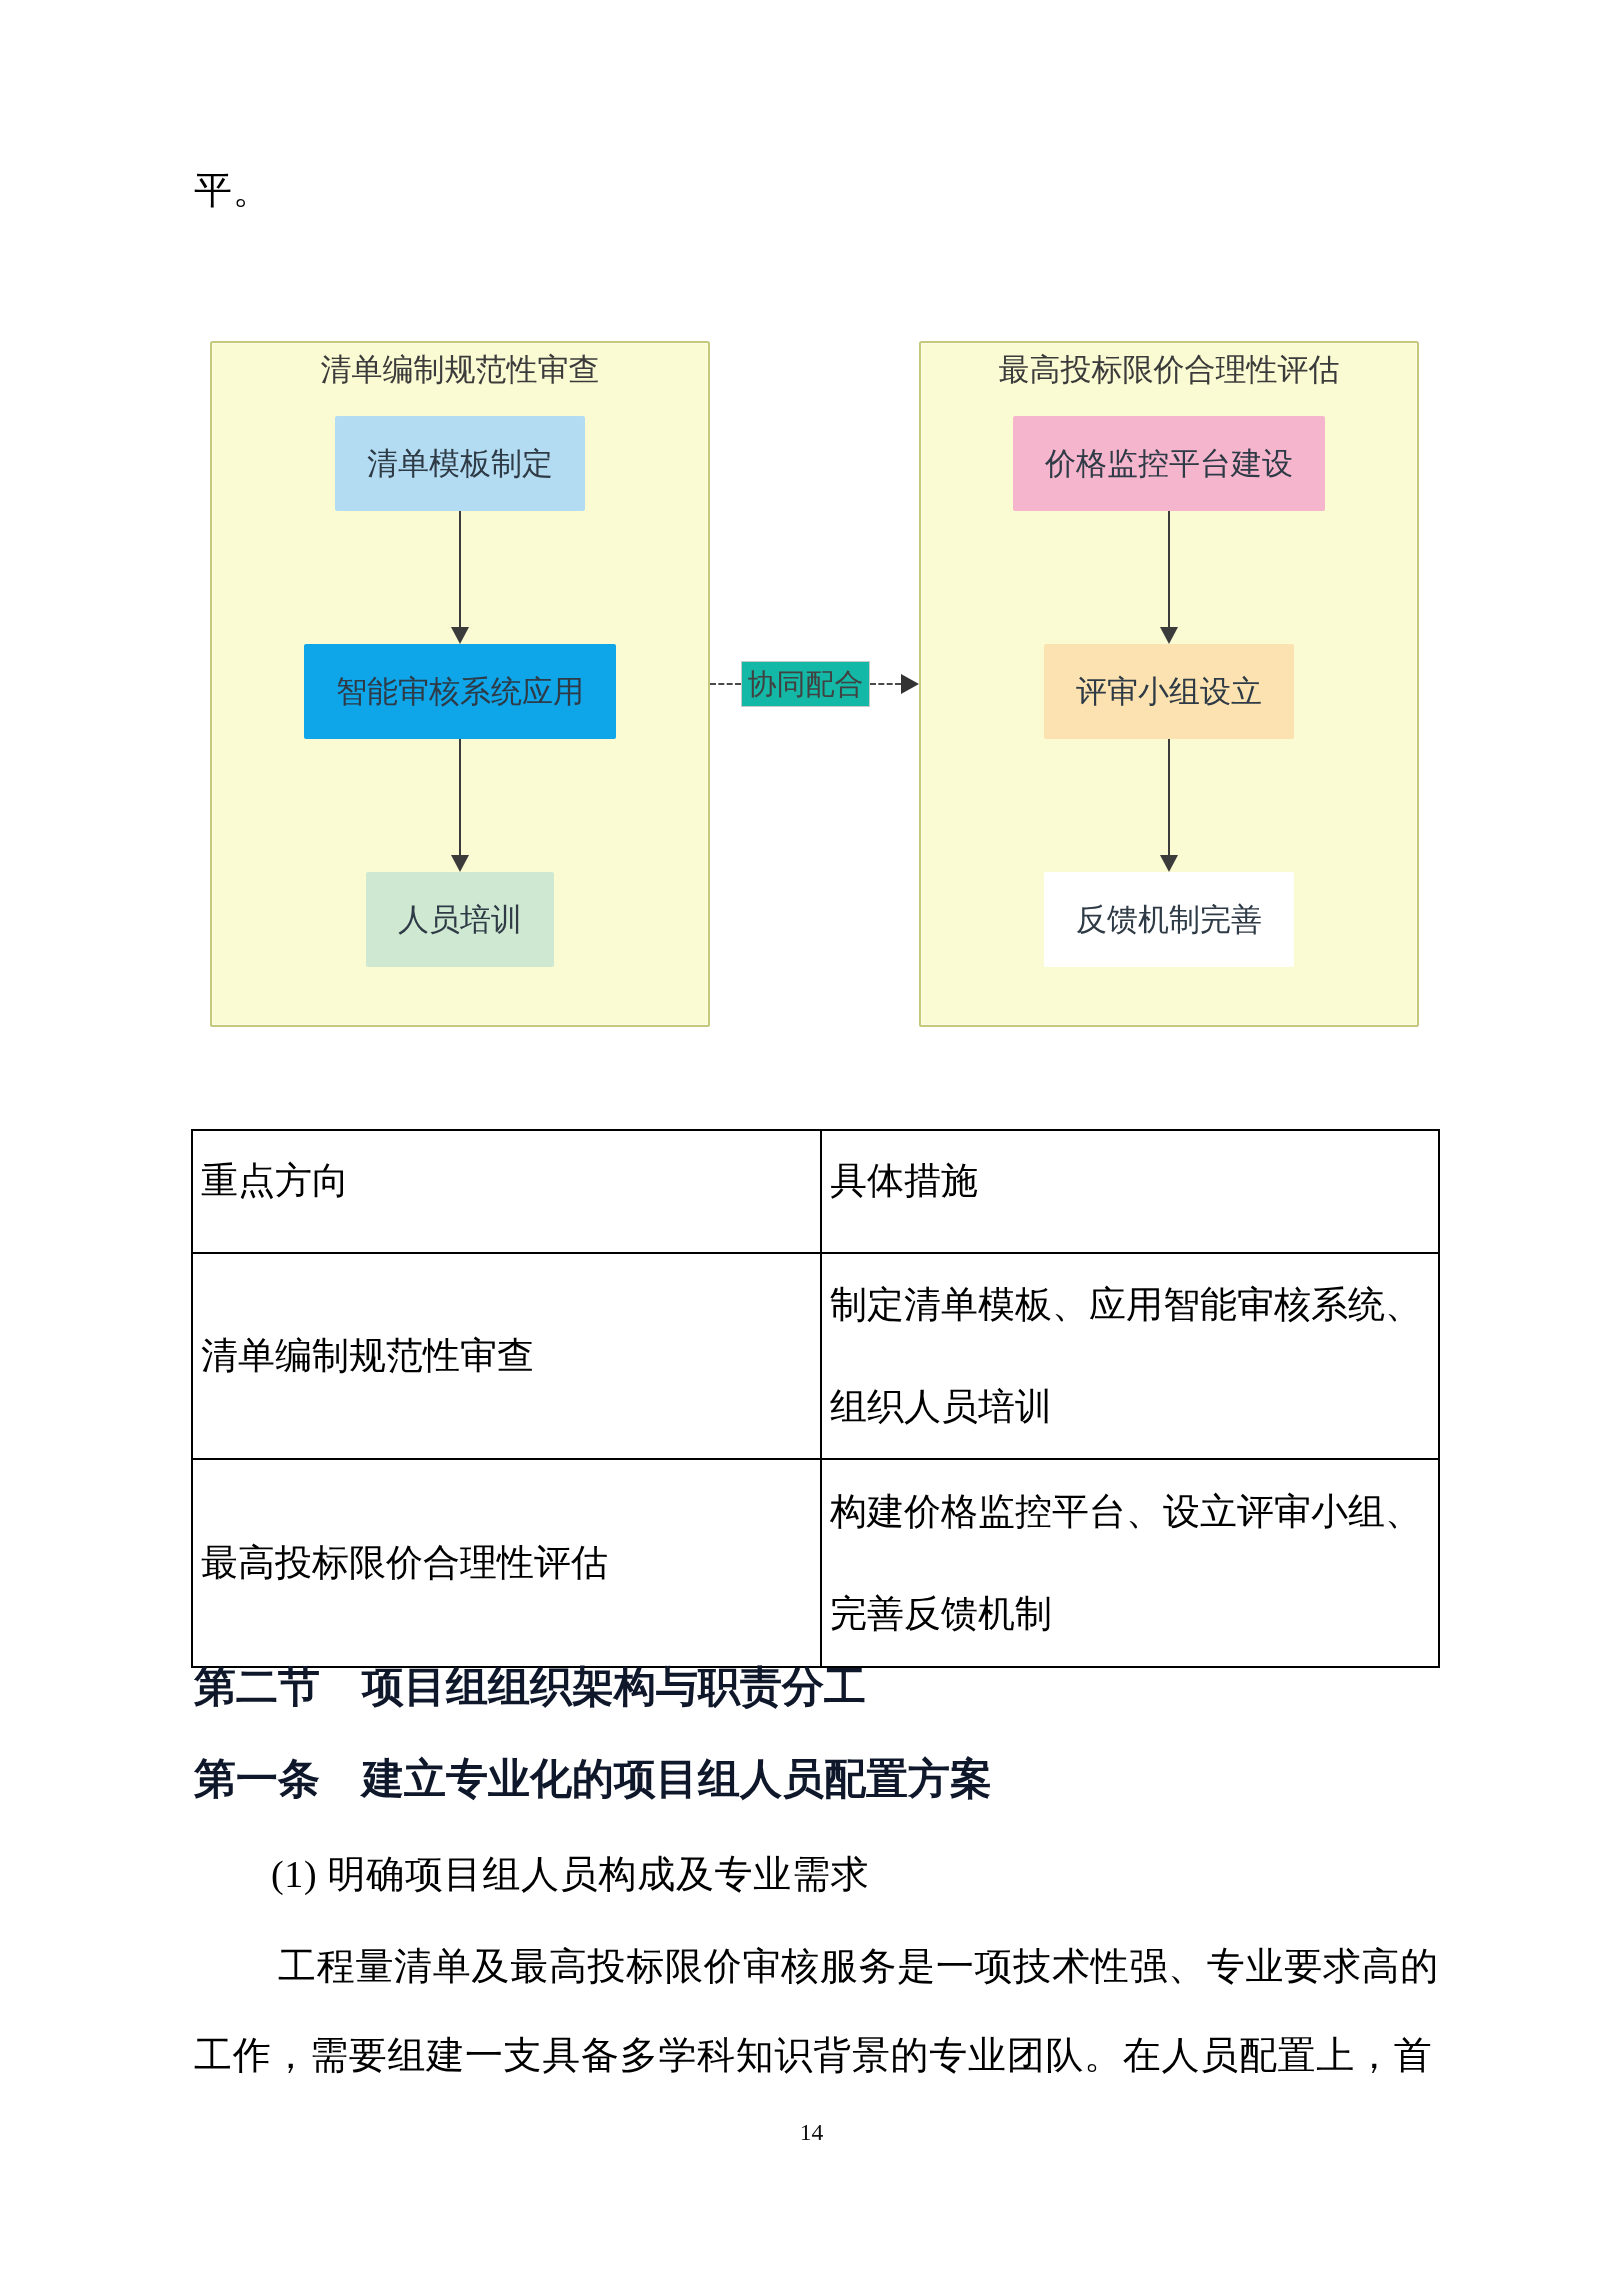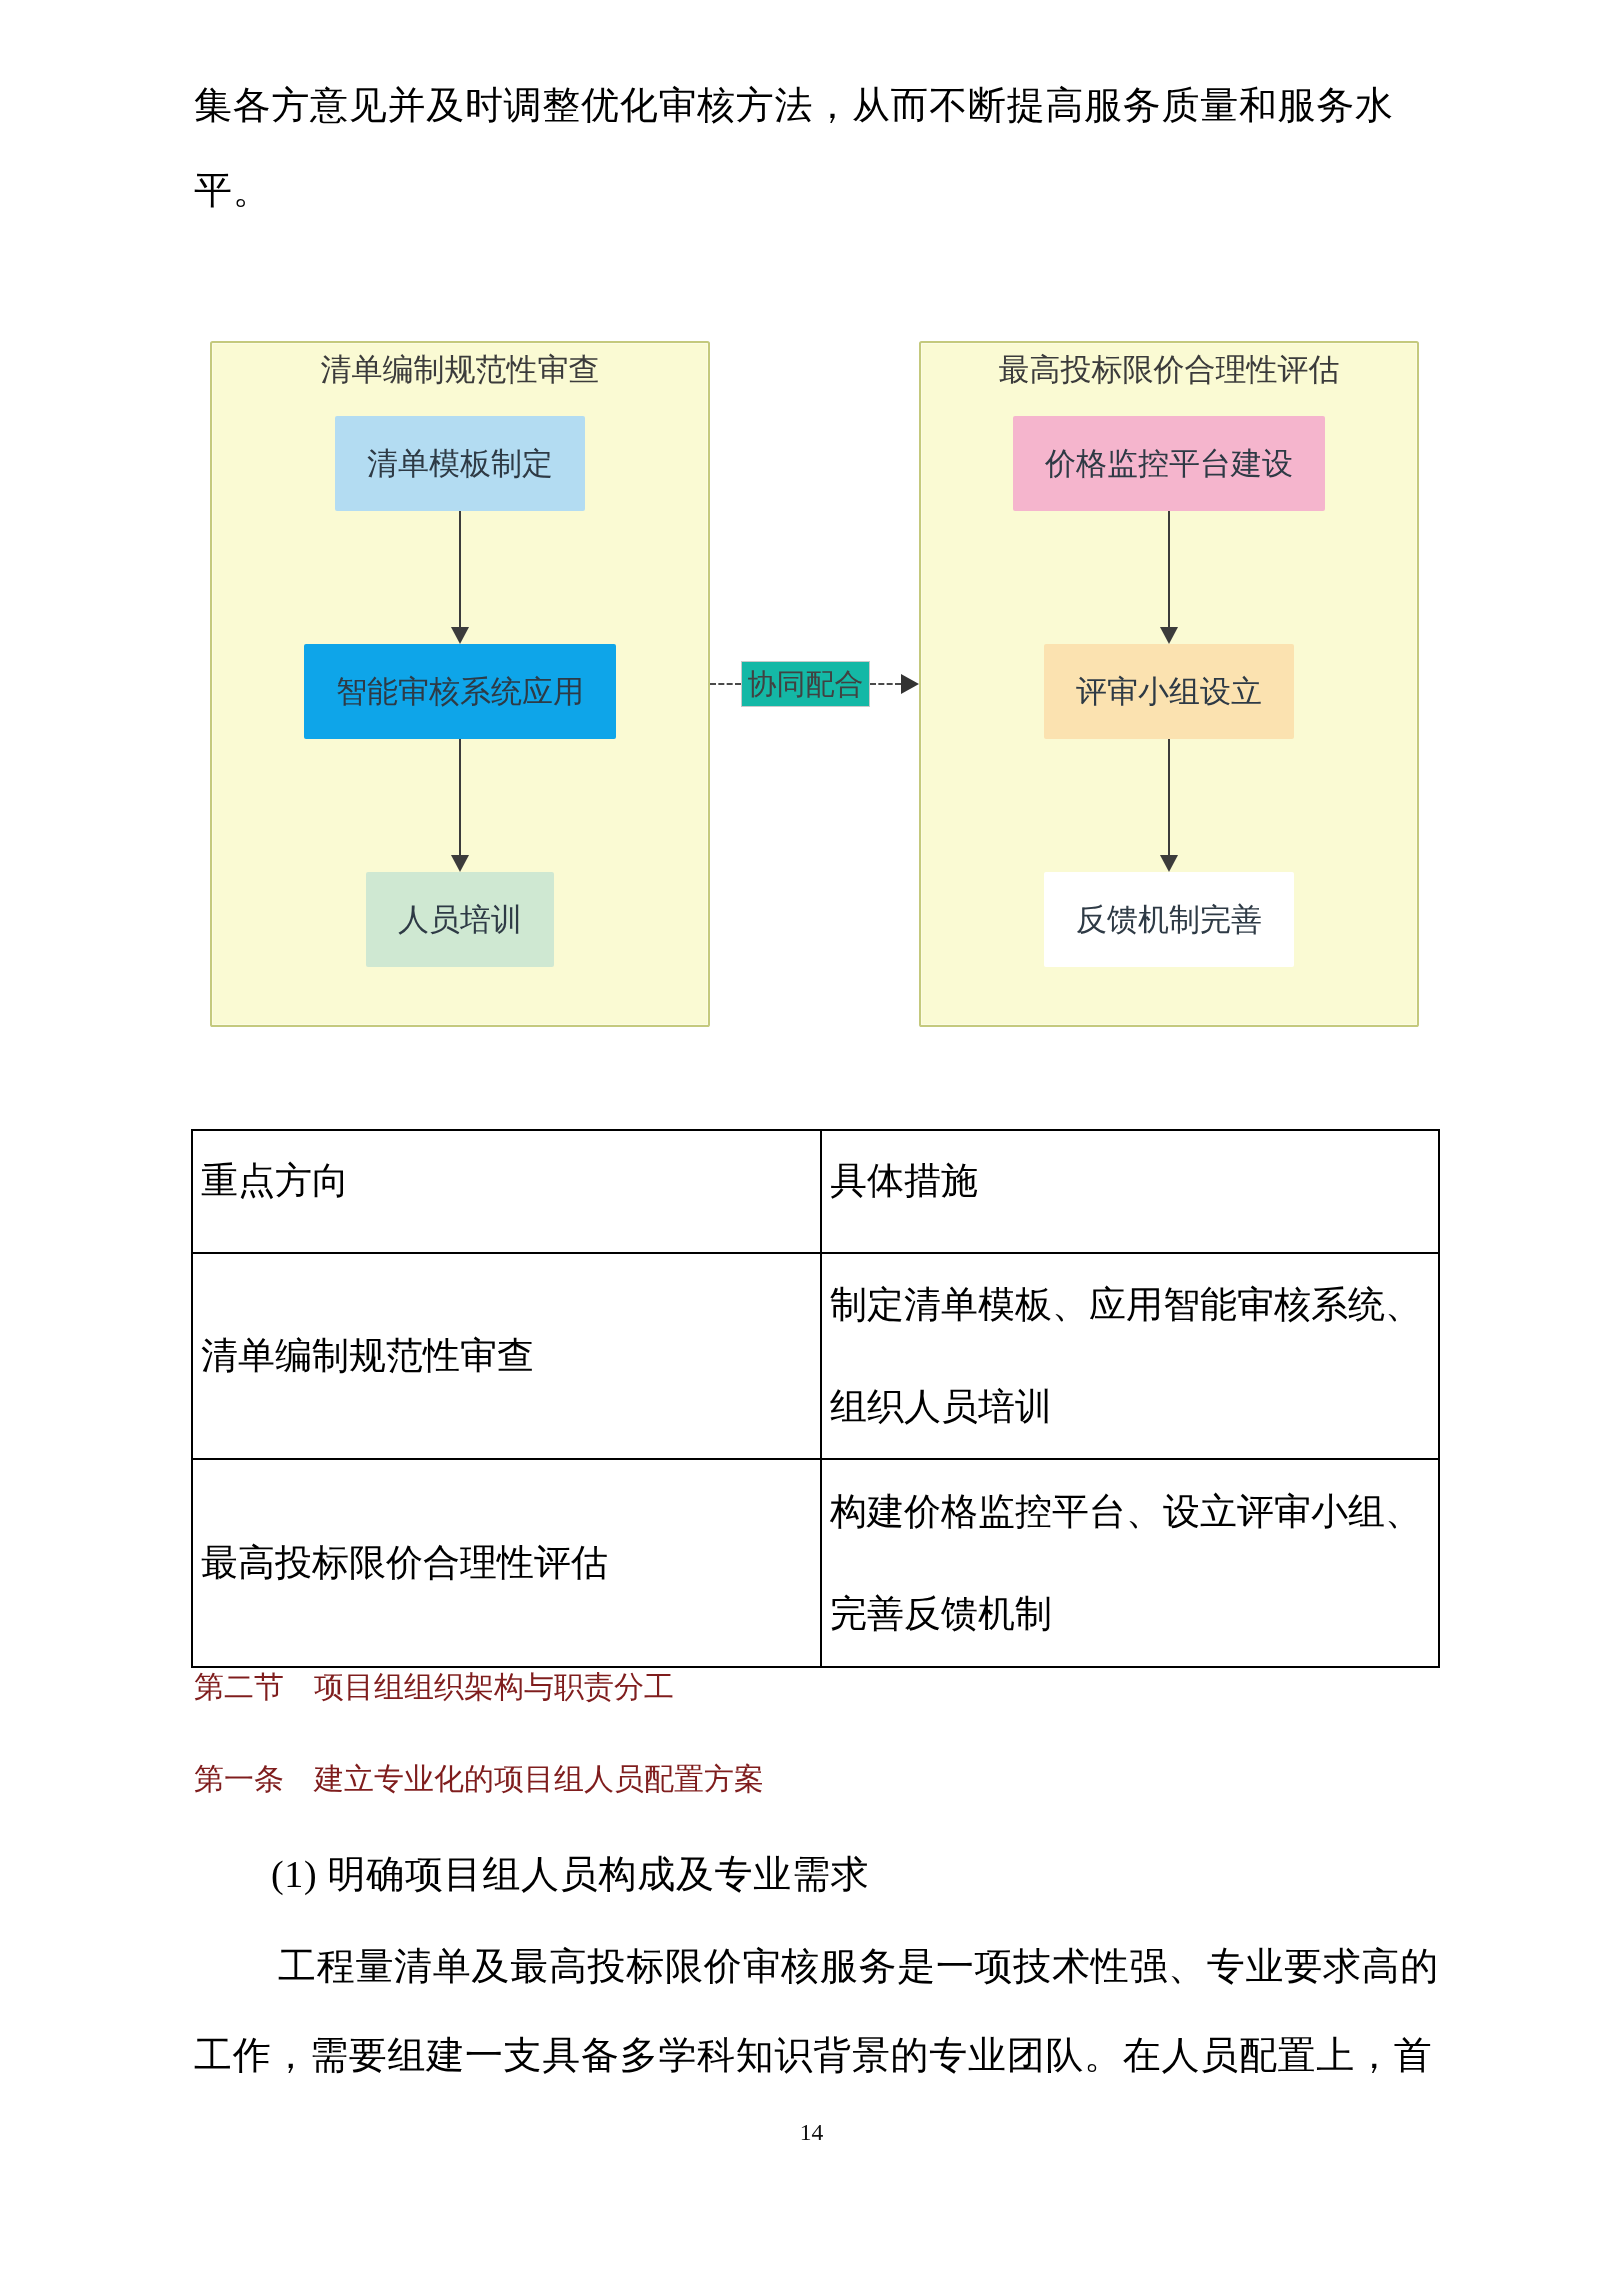--- a/index.html
+++ b/index.html
@@ -113,41 +113,40 @@
   tr.data-row-1 td{height:204px;}
   tr.data-row-2 td{height:206px;}
   .measures-line{line-height:102px;white-space:nowrap;}
   .cell-direction{white-space:nowrap;}
 
   
   .heading{
     position:absolute;
     left:194px;
     font-family:"Liberation Sans", sans-serif;
-    font-weight:400;
-    font-size:30px;
+    font-weight:700;
+    font-size:42px;
     line-height:55px;
     white-space:nowrap;
-    color:#7f1d1d;
+    color:#0f172a;
   }
   .page-number{
     position:absolute;
     left:0;top:2119px;
     width:100%;
     text-align:center;
     font-size:23.6px;
     color:#111;
   }
 </style>
 </head>
 <body>
 
 <div class="page">
 
-  <div class="txt-line" style="top:80px;">集各方意见并及时调整优化审核方法，从而不断提高服务质量和服务水</div>
   <div class="txt-line" style="top:165px;">平。</div>
 
   <div class="diagram">
 
     <div class="panel">
       <div class="panel-title">清单编制规范性审查</div>
       <div class="flow-box" style="background-color: rgb(179, 220, 242);">清单模板制定</div>
       <div class="v-arrow">
         <div class="line"></div>
         <div class="head"></div>

